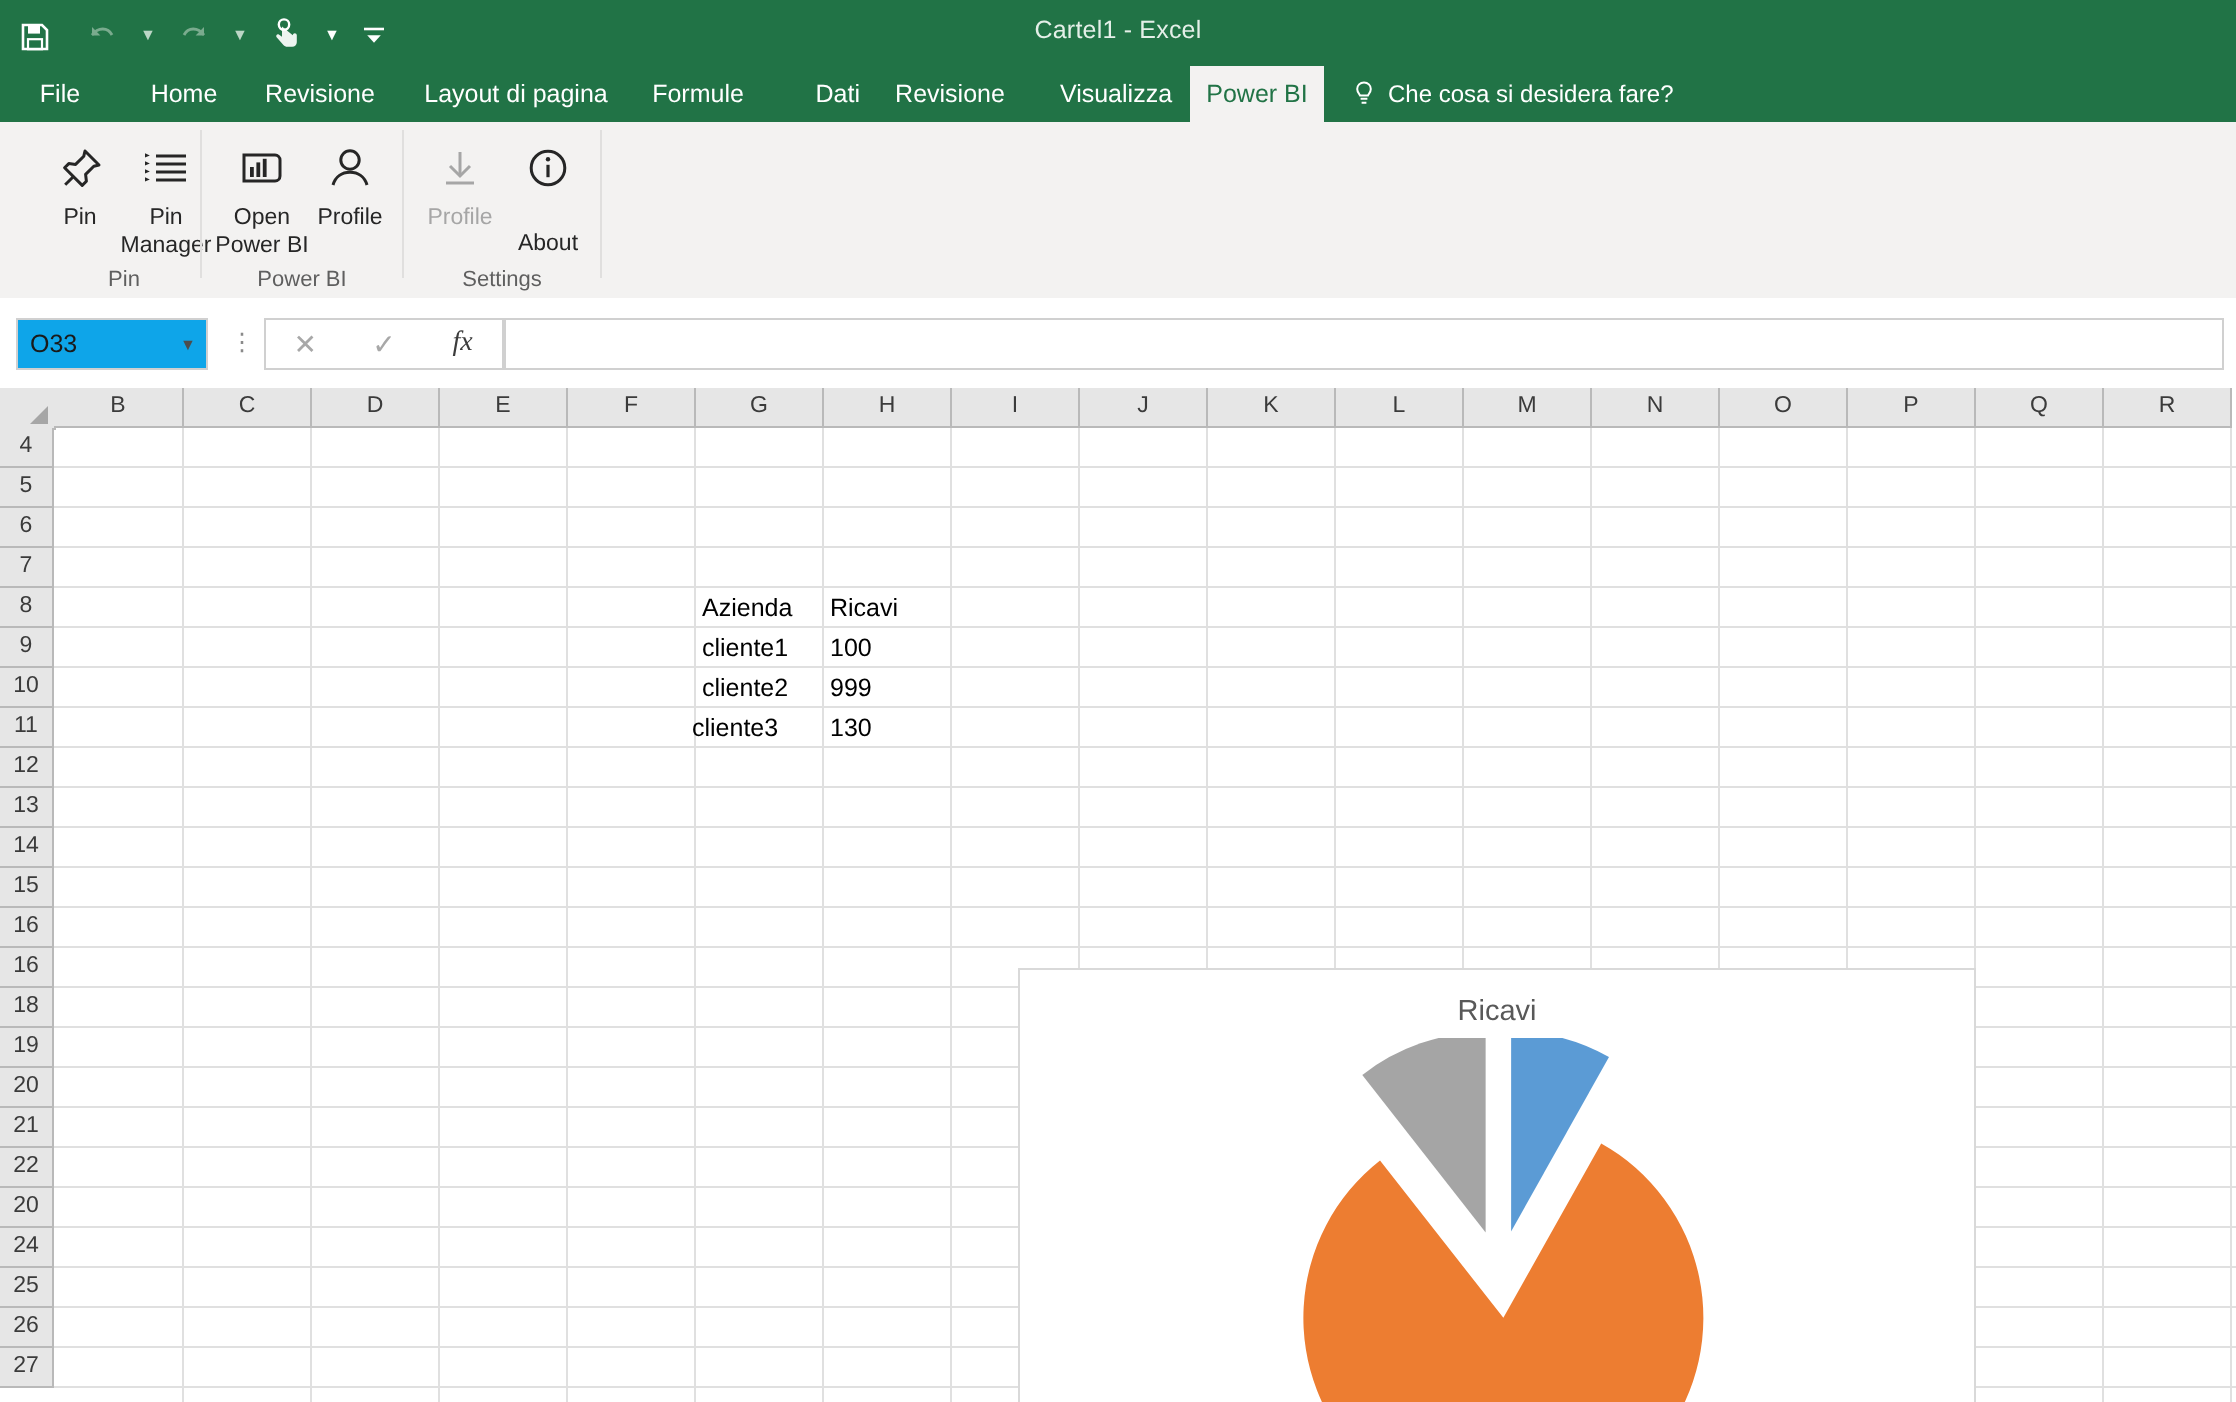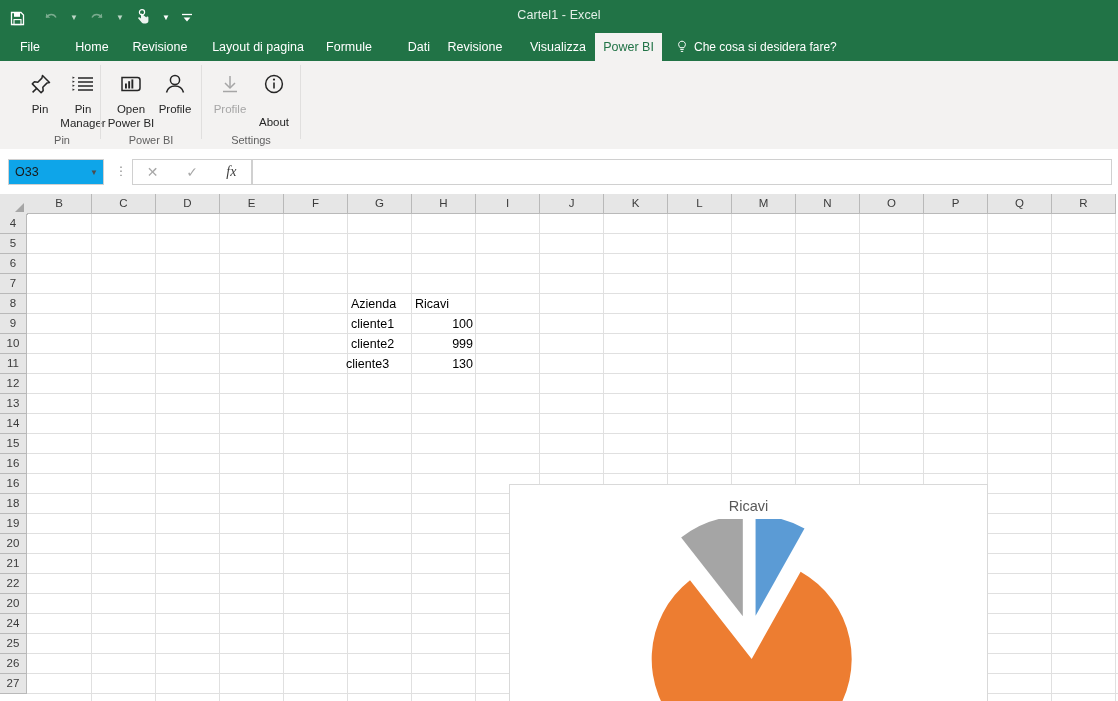--- a/index.html
+++ b/index.html
@@ -112,21 +112,21 @@
     box-sizing:border-box;text-align:center;line-height:19px;
     font-size:11.5px;color:#3b3b3b;
   }
   .cellgrid{position:absolute;left:27px;top:20px;width:1091px;height:487px;}
   .vline{position:absolute;top:0;width:1px;height:487px;background:#e0e0e0;}
   .hline{position:absolute;left:0;width:1091px;height:1px;background:#e0e0e0;}
   .cell{
     position:absolute;height:20px;line-height:20px;font-size:12.5px;color:#000;
     box-sizing:border-box;padding:0 3px;white-space:nowrap;overflow:hidden;
   }
-  .cell.right{text-align:right;}
+  .cell.right{}
 
   
   .chart{
     position:absolute;left:509px;top:290px;width:479px;height:291px;
     background:#ffffff;border:1px solid #d9d9d9;box-sizing:border-box;
   }
   .chart-title{
     position:absolute;left:0;top:13px;width:100%;text-align:center;
     font-size:14.5px;color:#595959;
   }

